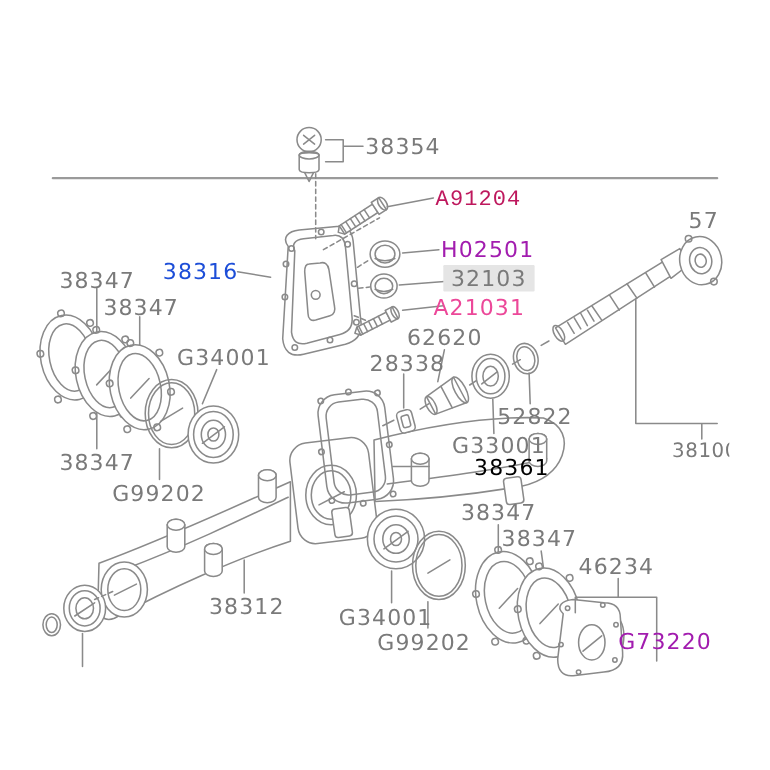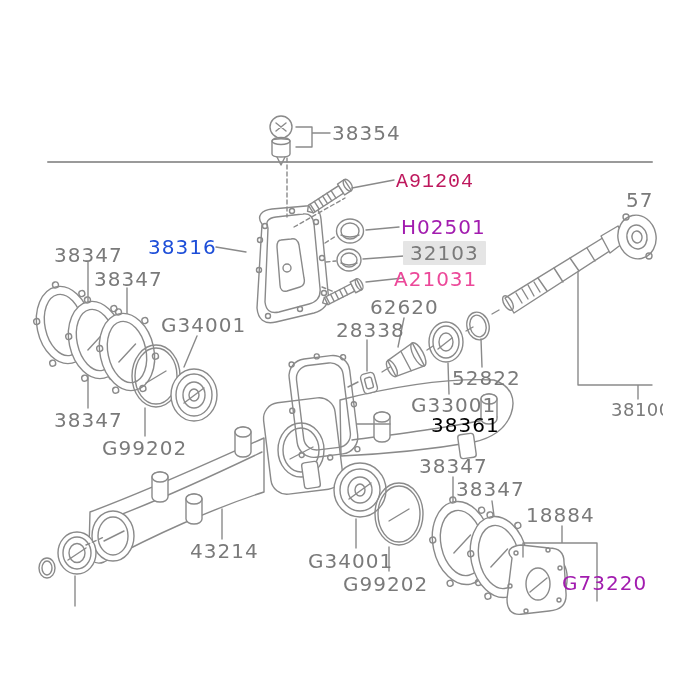--- a/index.html
+++ b/index.html
@@ -325,23 +325,23 @@
 <div class="lbl" style="left: 370px; top: 296px; color: rgb(122, 122, 122);">62620</div>
 <div class="lbl" style="left: 336px; top: 319px; color: rgb(122, 122, 122);">28338</div>
 <div class="lbl" style="left: 452px; top: 367px; color: rgb(122, 122, 122);">52822</div>
 <div class="lbl" style="left: 411px; top: 394px; color: rgb(122, 122, 122);">G33001</div>
 <div class="lbl" style="left: 391px; top: 414px; color: #000000; margin-left: 40px;">38361</div>
 <div class="lbl" style="left: 54px; top: 244px; color: rgb(122, 122, 122);">38347</div>
 <div class="lbl" style="left: 94px; top: 268px; color: rgb(122, 122, 122);">38347</div>
 <div class="lbl" style="left: 54px; top: 409px; color: rgb(122, 122, 122);">38347</div>
 <div class="lbl" style="left: 161px; top: 314px; color: rgb(122, 122, 122);">G34001</div>
 <div class="lbl" style="left: 102px; top: 437px; color: rgb(122, 122, 122);">G99202</div>
-<div class="lbl" style="left: 190px; top: 540px; color: rgb(122, 122, 122);">43214</div>
+<div class="lbl" style="left: 190px; top: 540px; color: rgb(122, 122, 122);">38312</div>
 <div class="lbl" style="left: 308px; top: 550px; color: rgb(122, 122, 122);">G34001</div>
 <div class="lbl" style="left: 343px; top: 573px; color: rgb(122, 122, 122);">G99202</div>
 <div class="lbl" style="left: 419px; top: 455px; color: rgb(122, 122, 122);">38347</div>
 <div class="lbl" style="left: 456px; top: 478px; color: rgb(122, 122, 122);">38347</div>
-<div class="lbl" style="left: 526px; top: 504px; color: rgb(122, 122, 122);">18884</div>
+<div class="lbl" style="left: 526px; top: 504px; color: rgb(122, 122, 122);">46234</div>
 <div class="lbl" style="left: 562px; top: 572px; color: #a21caf;">G73220</div>
 <div class="lbl" style="left: 626px; top: 189px; color: rgb(122, 122, 122);">57</div>
 <div class="lbl clip" style="left: 611px; top: 400px; width: 52px; color: rgb(122, 122, 122);">38100</div>
 
 </div>
 
 </body></html>

